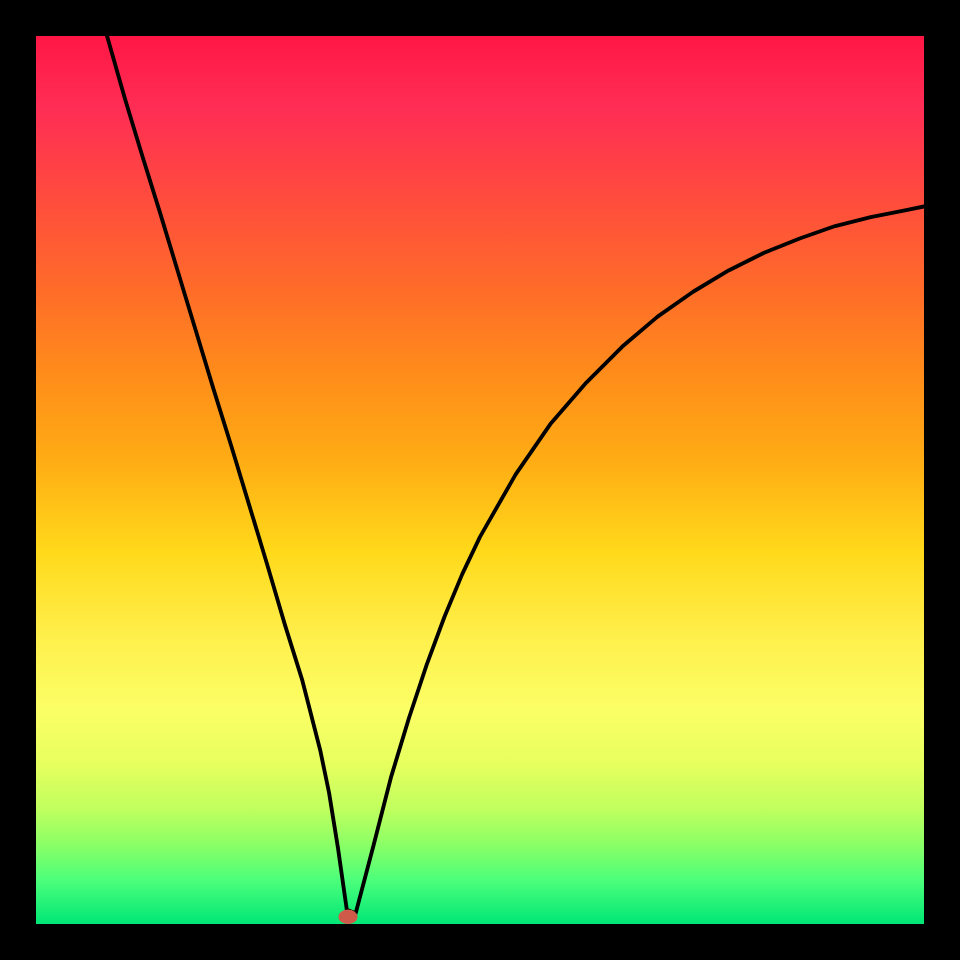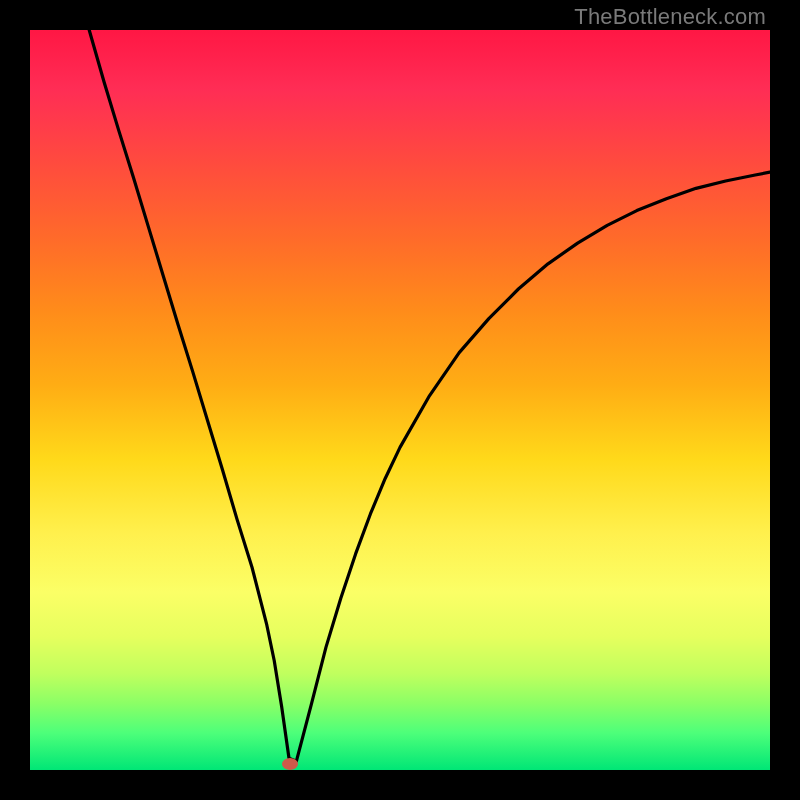--- a/index.html
+++ b/index.html
@@ -75,15 +75,14 @@
   <div class="plot">
 
     <svg class="curve" viewBox="0 0 740 740" preserveAspectRatio="none">
       <path id="curve-path" d="M59.20 0.00 L74.00 51.80 L88.80 100.64 L103.60 148.00 L118.40 196.84 L133.20 245.68 L148.00 294.52 L162.80 341.88 L177.60 390.72 L192.40 439.56 L207.20 489.88 L222.00 537.24 L236.80 594.96 L244.20 630.48 L251.60 676.36 L259.00 728.16 L266.40 731.12 L281.20 674.88 L296.00 617.16 L310.80 568.32 L325.60 523.92 L340.40 483.96 L355.20 448.44 L370.00 417.36 L399.60 365.56 L429.20 322.64 L458.80 288.60 L488.40 259.00 L518.00 233.84 L547.60 213.12 L577.20 195.36 L606.80 180.56 L636.40 168.72 L666.00 158.36 L695.60 150.96 L725.20 145.04 L740.00 142.08" fill="none" stroke="#000000" stroke-width="3.2" stroke-linecap="round" stroke-linejoin="round"></path>
     </svg>
 
     <div class="marker" id="marker" style="left: 252.48px; top: 728.08px; background: rgb(208, 90, 74);"></div>
 
   </div>
 
-  <div class="watermark">TheBottleneck.com</div>
 
 </div>
 
 </body></html>

